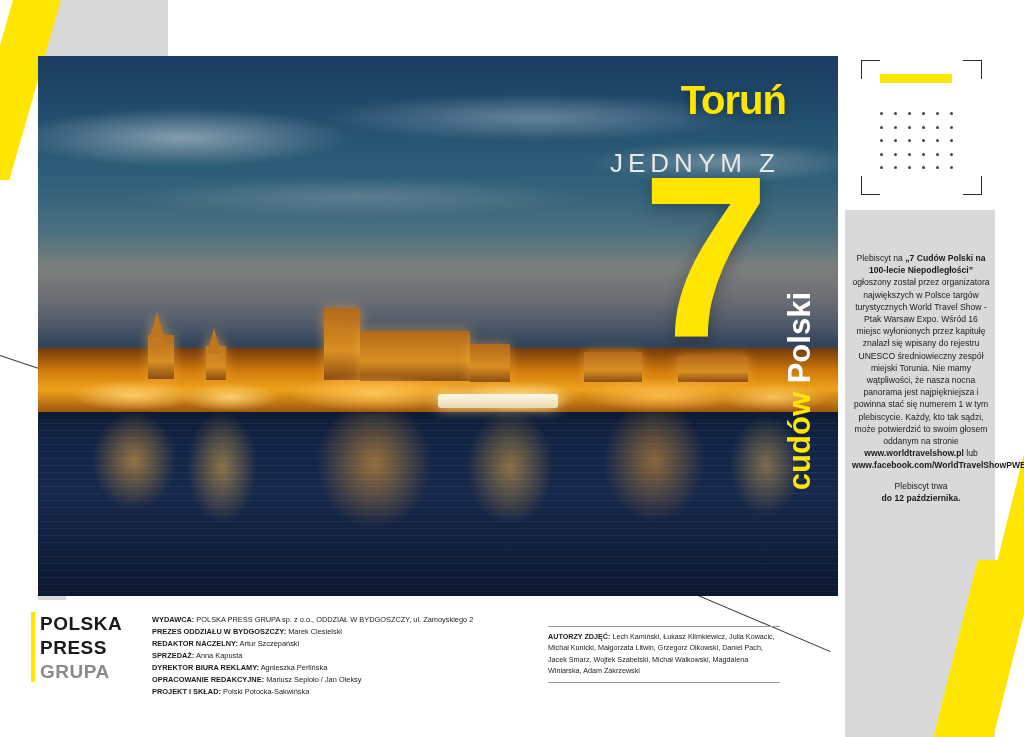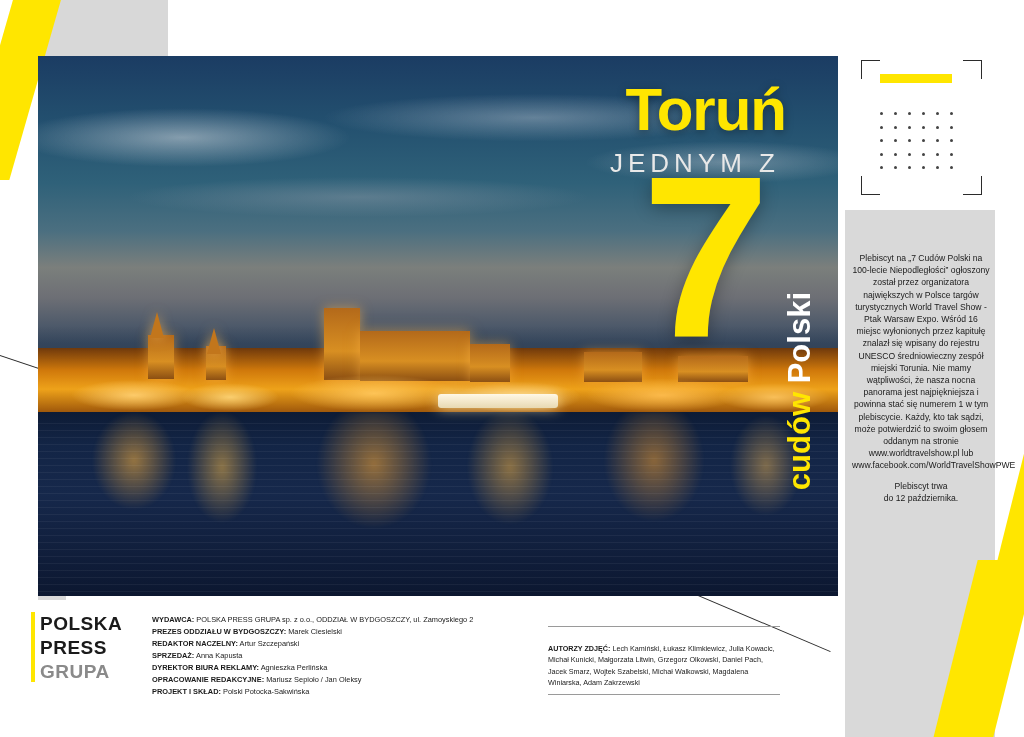--- a/index.html
+++ b/index.html
@@ -146,21 +146,21 @@
     position: absolute; left: 50%; top: 62.5%;
     width: 120px; height: 14px;
     background: linear-gradient(180deg,#fff8e6,#e8d9b2);
     border-radius: 3px;
     box-shadow: 0 0 14px rgba(255,236,180,.8);
   }
 
   
   .hero-title {
     position: absolute; right: 52px; top: 24px;
-    font-size: 60px; font-weight: bold; color: #ffe600;
+    font-size: 40px; font-weight: bold; color: #ffe600;
     letter-spacing: -1px; line-height: 1;
     text-shadow: 0 2px 10px rgba(0,0,0,.35);
   }
   .hero-sub {
     position: absolute; right: 58px; top: 92px;
     font-size: 26px; color: #e9e9e9; letter-spacing: 5px; font-weight: 500;
   }
   .hero-seven {
     position: absolute; right: 68px; top: 112px;
     font-size: 230px; font-weight: bold; color: #ffe600; line-height: .78;
@@ -193,21 +193,21 @@
   .corner.tl { left: 861px; top: 60px; width: 18px; height: 18px; border-width: 1px 0 0 1px; }
   .corner.tr { left: 963px; top: 60px; width: 18px; height: 18px; border-width: 1px 1px 0 0; }
   .corner.bl { left: 861px; top: 176px; width: 18px; height: 18px; border-width: 0 0 1px 1px; }
   .corner.br { left: 963px; top: 176px; width: 18px; height: 18px; border-width: 0 1px 1px 0; }
 
   .side-copy {
     position: absolute;
     left: 852px; top: 252px; width: 138px;
     font-size: 8.6px; line-height: 1.42; text-align: center; color: #1a1a1a;
   }
-  .side-copy b { font-weight: normal; }
+  .side-copy b { font-weight: bold; }
   .side-copy .spacer { display: block; height: 8px; }
 
   
   .logo {
     position: absolute; left: 40px; top: 612px;
     font-size: 19px; font-weight: bold; line-height: 1.25; letter-spacing: .5px;
   }
   .logo .l3 { color: #8a8a8a; }
   .logo::after {
     content: "";
@@ -217,21 +217,21 @@
   .imprint {
     position: absolute; left: 152px; top: 614px; width: 380px;
     font-size: 7.4px; line-height: 1.62; color: #1a1a1a;
   }
   .imprint b { font-weight: bold; }
   .photo-credits {
     position: absolute; left: 548px; top: 626px; width: 232px;
     font-size: 7.2px; line-height: 1.58; color: #1a1a1a;
     border-top: 1px solid #9a9a9a;
     border-bottom: 1px solid #9a9a9a;
-    padding: 16px 0 5px 0;
+    padding: 4px 0 5px 0;
   }
   .photo-credits b { font-weight: bold; }
 </style>
 </head>
 <body>
 
 <div class="bg-grey-left2"></div>
 <div class="bg-grey-left"></div>
 <div class="bg-grey-right"></div>
 <div class="yellow-slash-left"></div>

